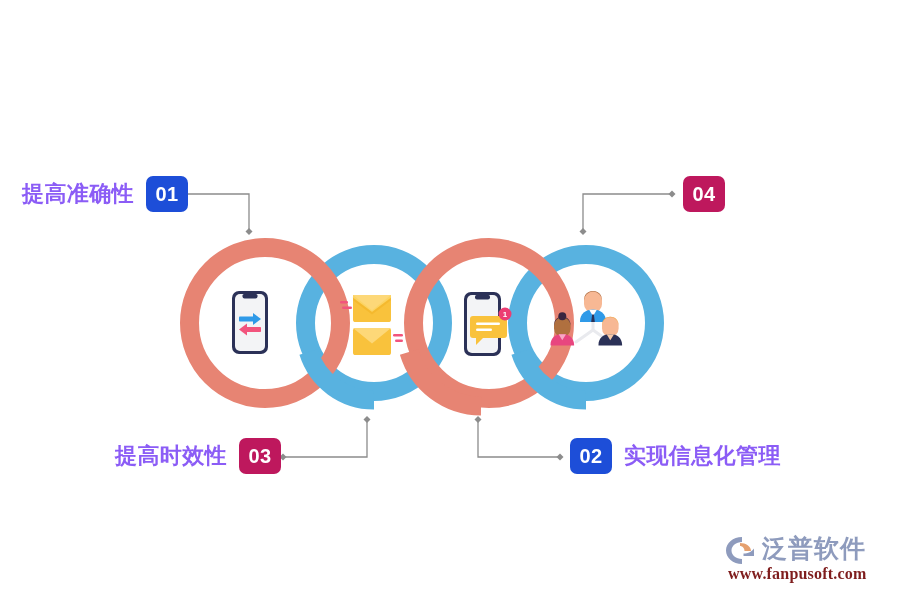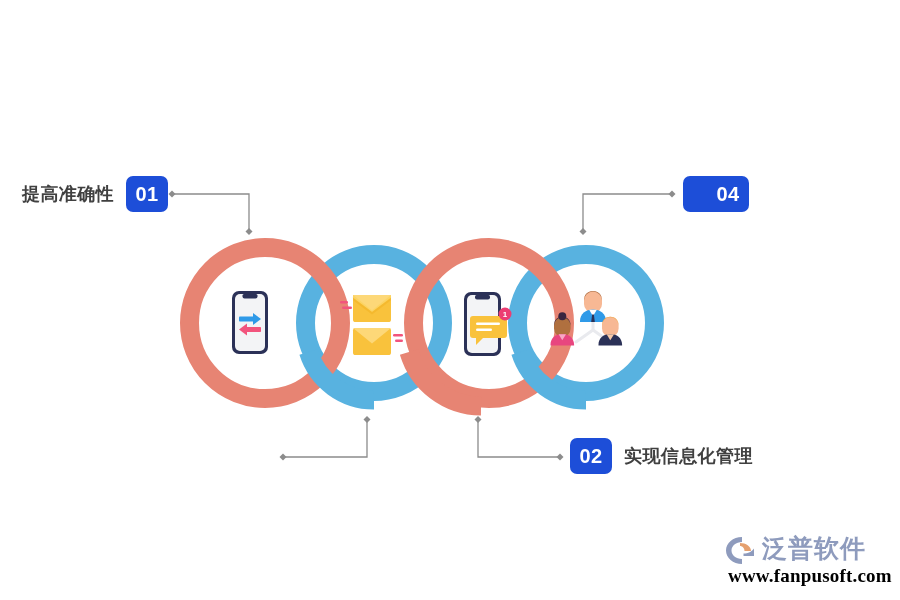--- a/index.html
+++ b/index.html
@@ -28,41 +28,41 @@
   }
 
   
   .callout {
     position: absolute;
     display: flex;
     align-items: center;
     white-space: nowrap;
   }
   .callout-text {
-    font-size: 18px;
-    font-weight: bold;
-    color: #404040;
+    font-size: 22px;
+    font-weight: bold;
+    color: #8b5cf6;
     letter-spacing: 0.4px;
     line-height: 1;
   }
   .badge {
     width: 42px;
     height: 36px;
     border-radius: 7px;
     display: flex;
     align-items: center;
     justify-content: center;
     color: #ffffff;
     font-size: 20px;
     font-weight: bold;
     letter-spacing: 0.5px;
     line-height: 1;
   }
   .badge.coral { background: #1d4ed8; }
-  .badge.blue  { background: #1d4ed8; padding-left: 24px; }
+  .badge.blue  { background: #be185d; }
 
   .callout.left-text .badge { margin-left: 12px; }
   .callout.right-text .badge { margin-right: 12px; }
 
   
   #callout-01 { left: 22px;  top: 176px; }
   #callout-04 { left: 683px; top: 176px; }
   #callout-03 { left: 115px; top: 438px; }
   #callout-02 { left: 570px; top: 438px; }
 
@@ -90,24 +90,24 @@
     font-weight: bold;
     color: #8e9bbd;
     letter-spacing: 1px;
     line-height: 1;
     white-space: nowrap;
   }
   .logo-url {
     position: absolute;
     left: 4px;
     top: 32px;
-    font-size: 19px;
+    font-size: 16px;
     font-weight: bold;
     font-family: "Liberation Serif", "DejaVu Serif", serif;
-    color: #000000;
+    color: #7f1d1d;
     letter-spacing: 0.2px;
     line-height: 1;
     white-space: nowrap;
   }
 </style>
 </head>
 <body>
 
 <div id="stage">
 
@@ -248,20 +248,24 @@
 
   <div class="callout left-text" id="callout-01">
     <span class="callout-text">提高准确性</span>
     <span class="badge coral">01</span>
   </div>
 
   <div class="callout right-text" id="callout-04">
     <span class="badge blue">04</span>
   </div>
 
+  <div class="callout left-text" id="callout-03">
+    <span class="callout-text">提高时效性</span>
+    <span class="badge blue">03</span>
+  </div>
 
   <div class="callout right-text" id="callout-02">
     <span class="badge coral">02</span>
     <span class="callout-text">实现信息化管理</span>
   </div>
 
   <div class="logo">
     <svg width="36" height="30" viewBox="0 0 36 30" style="position:absolute;left:0;top:1px;">
       <path d="M 18 2 C 9 2 2 8 2 15.5 C 2 23 9 29 18 29 L 18 24 C 12 24 7.5 20.2 7.5 15.5 C 7.5 10.8 12 7 18 7 Z" fill="#8e9bbd"></path>
       <path d="M 16 8 C 22 8 27 11.5 27 16 L 20.5 16 C 20.5 13.2 18.5 11 16 11 Z" fill="#e5a06f"></path>

